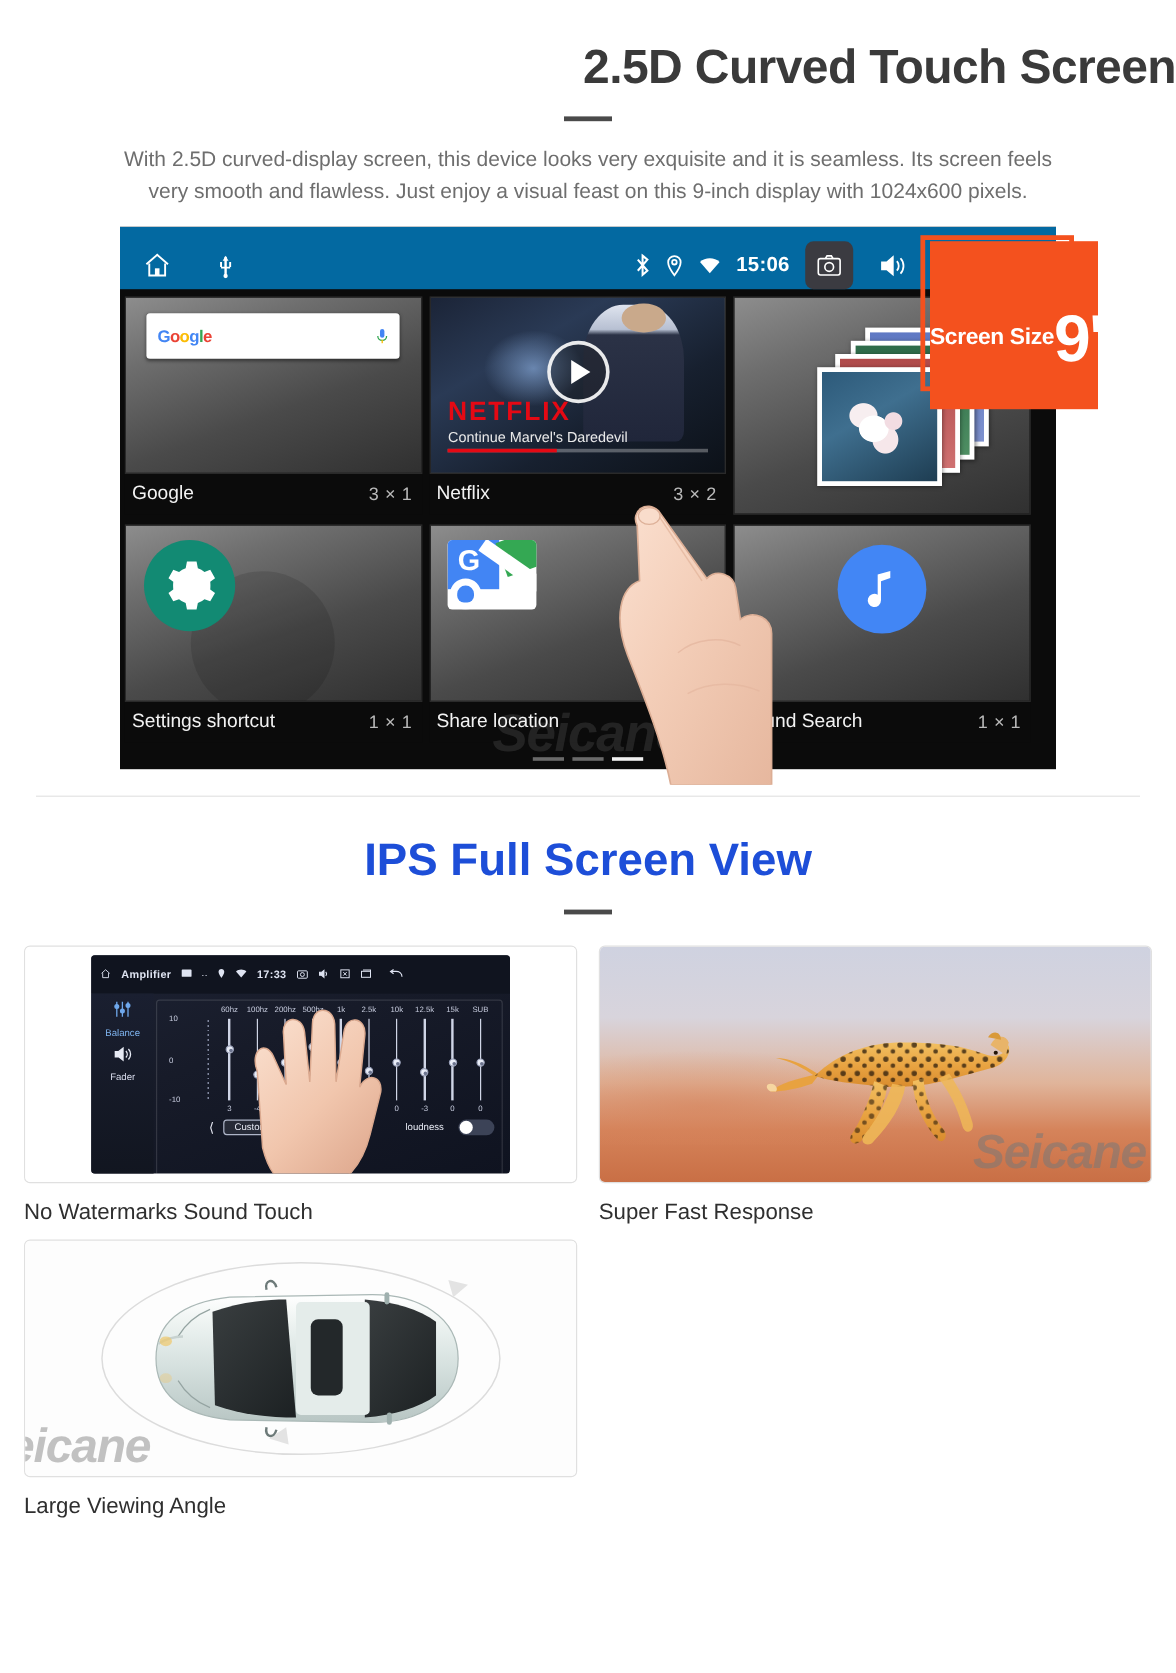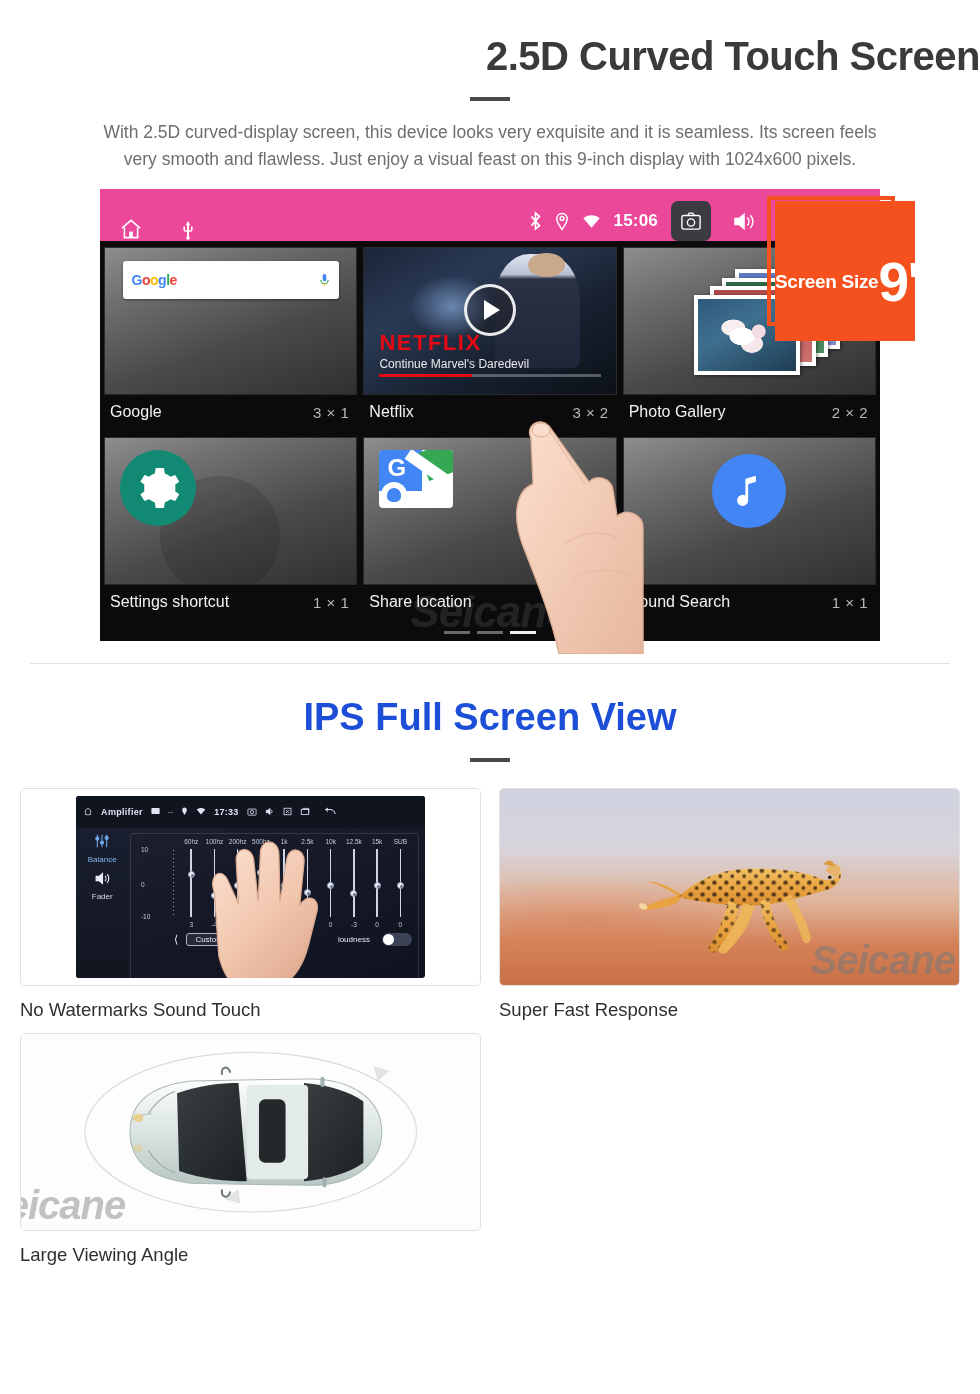--- a/index.html
+++ b/index.html
@@ -43,41 +43,41 @@
     position: relative;
     width: 780px;
     height: 452px;
     background: #0b0b0b;
     overflow: hidden;
   }
   
   .statusbar {
     position: relative;
     height: 52px;
-    background: #ec4899;
+    background: #0369a1;
     display: flex;
-    align-items: flex-end;
+    align-items: center;
     padding: 12px 6px 0 18px;
   }
   .sb-left { display: flex; align-items: center; gap: 36px; }
   .sb-spacer { flex: 1; }
   .sb-right { display: flex; align-items: center; gap: 13px; padding-right: 4px;}
   .sb-ico { color: #fff; display: flex; align-items: center; justify-content: center; }
   .sb-clock { color: #fff; font-size: 17px; font-weight: bold; letter-spacing: .2px; }
   .sb-btn {
     width: 40px; height: 40px; border-radius: 7px;
     display: flex; align-items: center; justify-content: center;
   }
   .sb-btn.active { background: #3b3b41; }
 
   
   .wgrid {
     position: relative;
     height: 400px;
-    padding: 6px 4px 0 4px;
+    padding: 6px 21px 0 4px;
     text-align: center;
   }
   .wrow { display: flex; gap: 6px; height: 182px; margin-bottom: 8px; }
   .wcell { flex: 1; position: relative; display: flex; flex-direction: column; }
   .wprev {
     flex: 1;
     position: relative;
     overflow: hidden;
     background: linear-gradient(160deg,#8d8d8d 0%,#6e6e6e 25%,#4a4a4a 60%,#303030 100%);
     border: 1px solid #2a2a2a;
@@ -508,24 +508,20 @@
                 <div class="ph p3">
                     <i></i>
                   </div>
                 <div class="ph p2">
                     <i></i>
                   </div>
                 <div class="ph p1">
                     <i></i>
                   </div>
               </div>
-            </div>
-            <div class="wcap">
-              <span class="nm">Photo Gallery</span>
-              <span class="sz">2 × 2</span>
             </div>
           </div>
         </div>
 
         <div class="wrow">
 
           <div class="wcell">
             <div class="wprev">
               <div class="gear-ghost"></div>
               <div class="gear-big">

